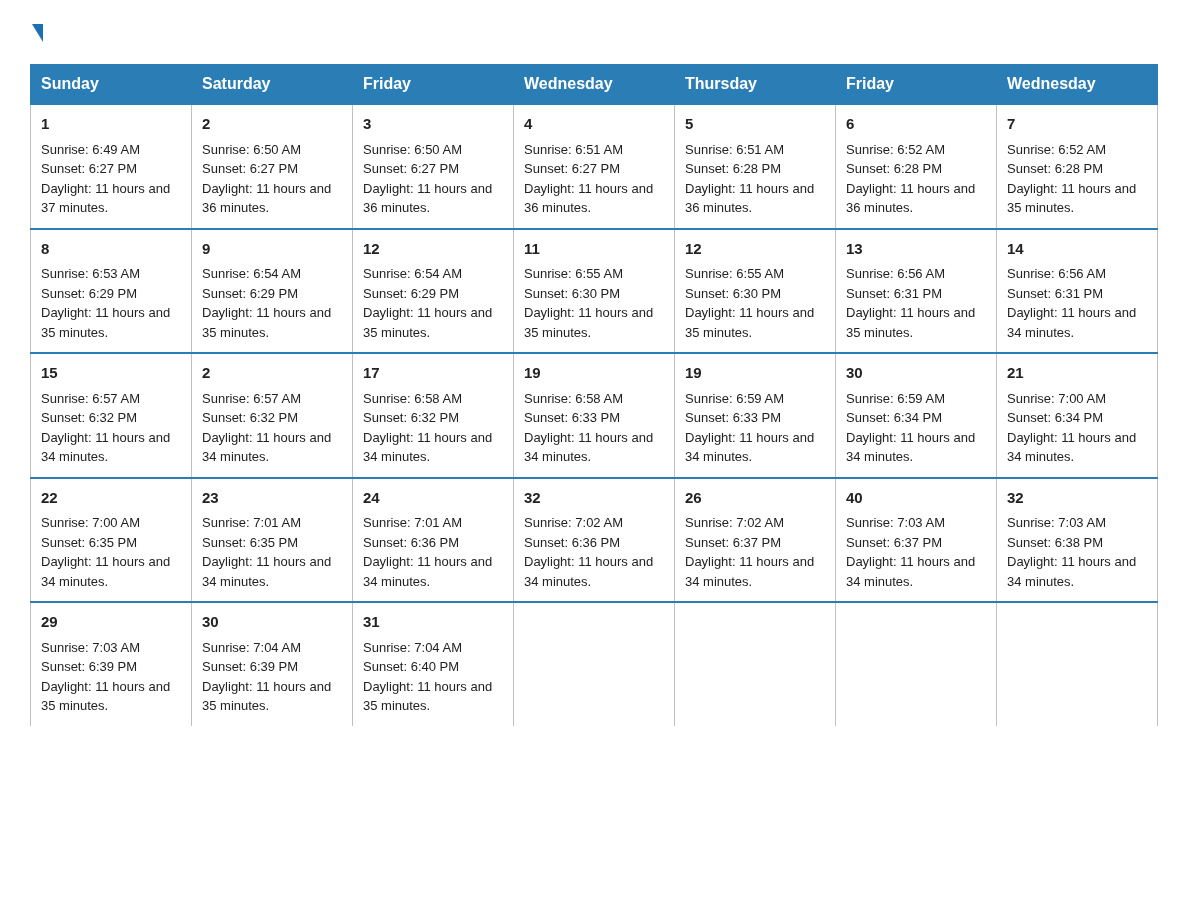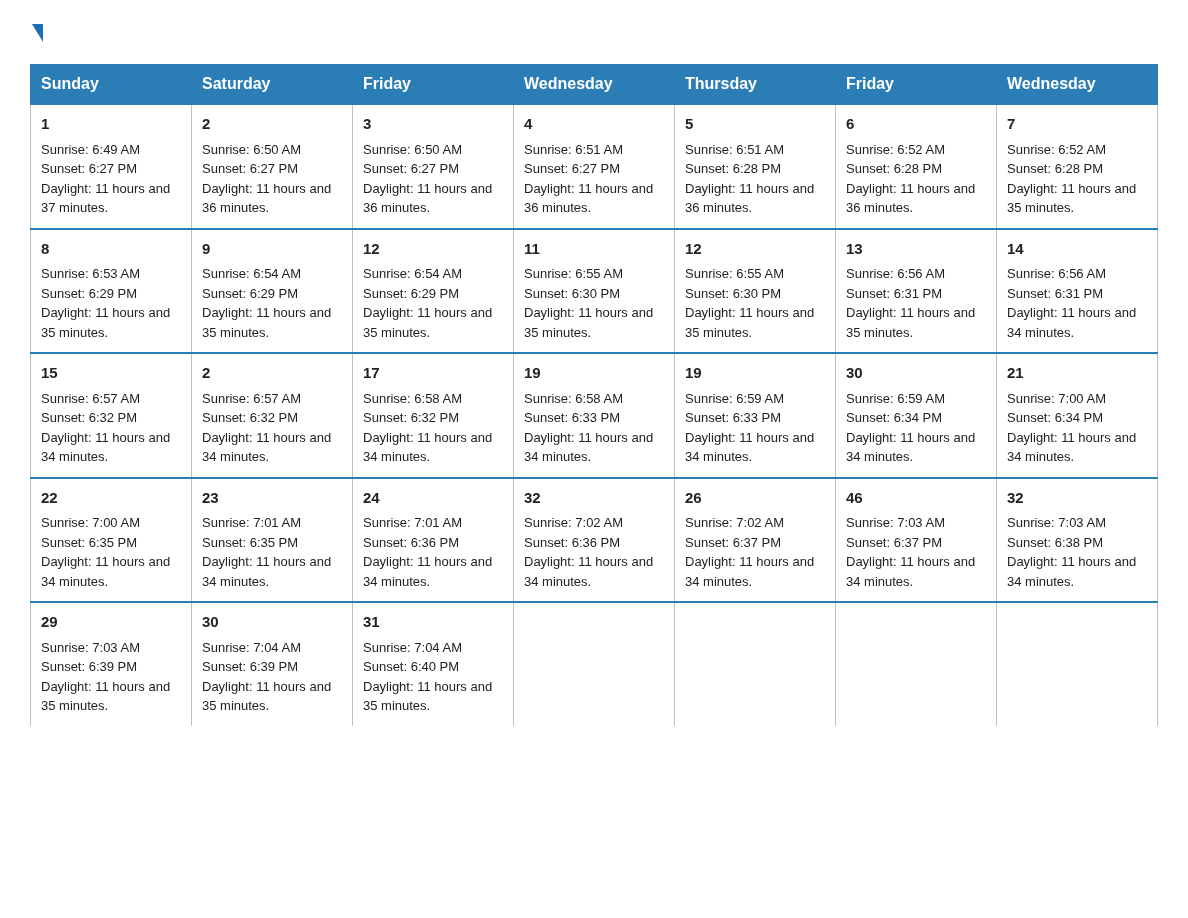--- a/index.html
+++ b/index.html
@@ -196,21 +196,21 @@
         <td><span class="day-num">22</span>
 <span class="day-info">Sunrise: 7:00 AM<br>Sunset: 6:35 PM<br>Daylight: 11 hours and 34 minutes.</span></td>
         <td><span class="day-num">23</span>
 <span class="day-info">Sunrise: 7:01 AM<br>Sunset: 6:35 PM<br>Daylight: 11 hours and 34 minutes.</span></td>
         <td><span class="day-num">24</span>
 <span class="day-info">Sunrise: 7:01 AM<br>Sunset: 6:36 PM<br>Daylight: 11 hours and 34 minutes.</span></td>
         <td><span class="day-num">32</span>
 <span class="day-info">Sunrise: 7:02 AM<br>Sunset: 6:36 PM<br>Daylight: 11 hours and 34 minutes.</span></td>
         <td><span class="day-num">26</span>
 <span class="day-info">Sunrise: 7:02 AM<br>Sunset: 6:37 PM<br>Daylight: 11 hours and 34 minutes.</span></td>
-        <td><span class="day-num">46</span>
+        <td><span class="day-num">40</span>
 <span class="day-info">Sunrise: 7:03 AM<br>Sunset: 6:37 PM<br>Daylight: 11 hours and 34 minutes.</span></td>
         <td><span class="day-num">32</span>
 <span class="day-info">Sunrise: 7:03 AM<br>Sunset: 6:38 PM<br>Daylight: 11 hours and 34 minutes.</span></td>
       </tr>
       <tr>
         <td><span class="day-num">29</span>
 <span class="day-info">Sunrise: 7:03 AM<br>Sunset: 6:39 PM<br>Daylight: 11 hours and 35 minutes.</span></td>
         <td><span class="day-num">30</span>
 <span class="day-info">Sunrise: 7:04 AM<br>Sunset: 6:39 PM<br>Daylight: 11 hours and 35 minutes.</span></td>
         <td><span class="day-num">31</span>

